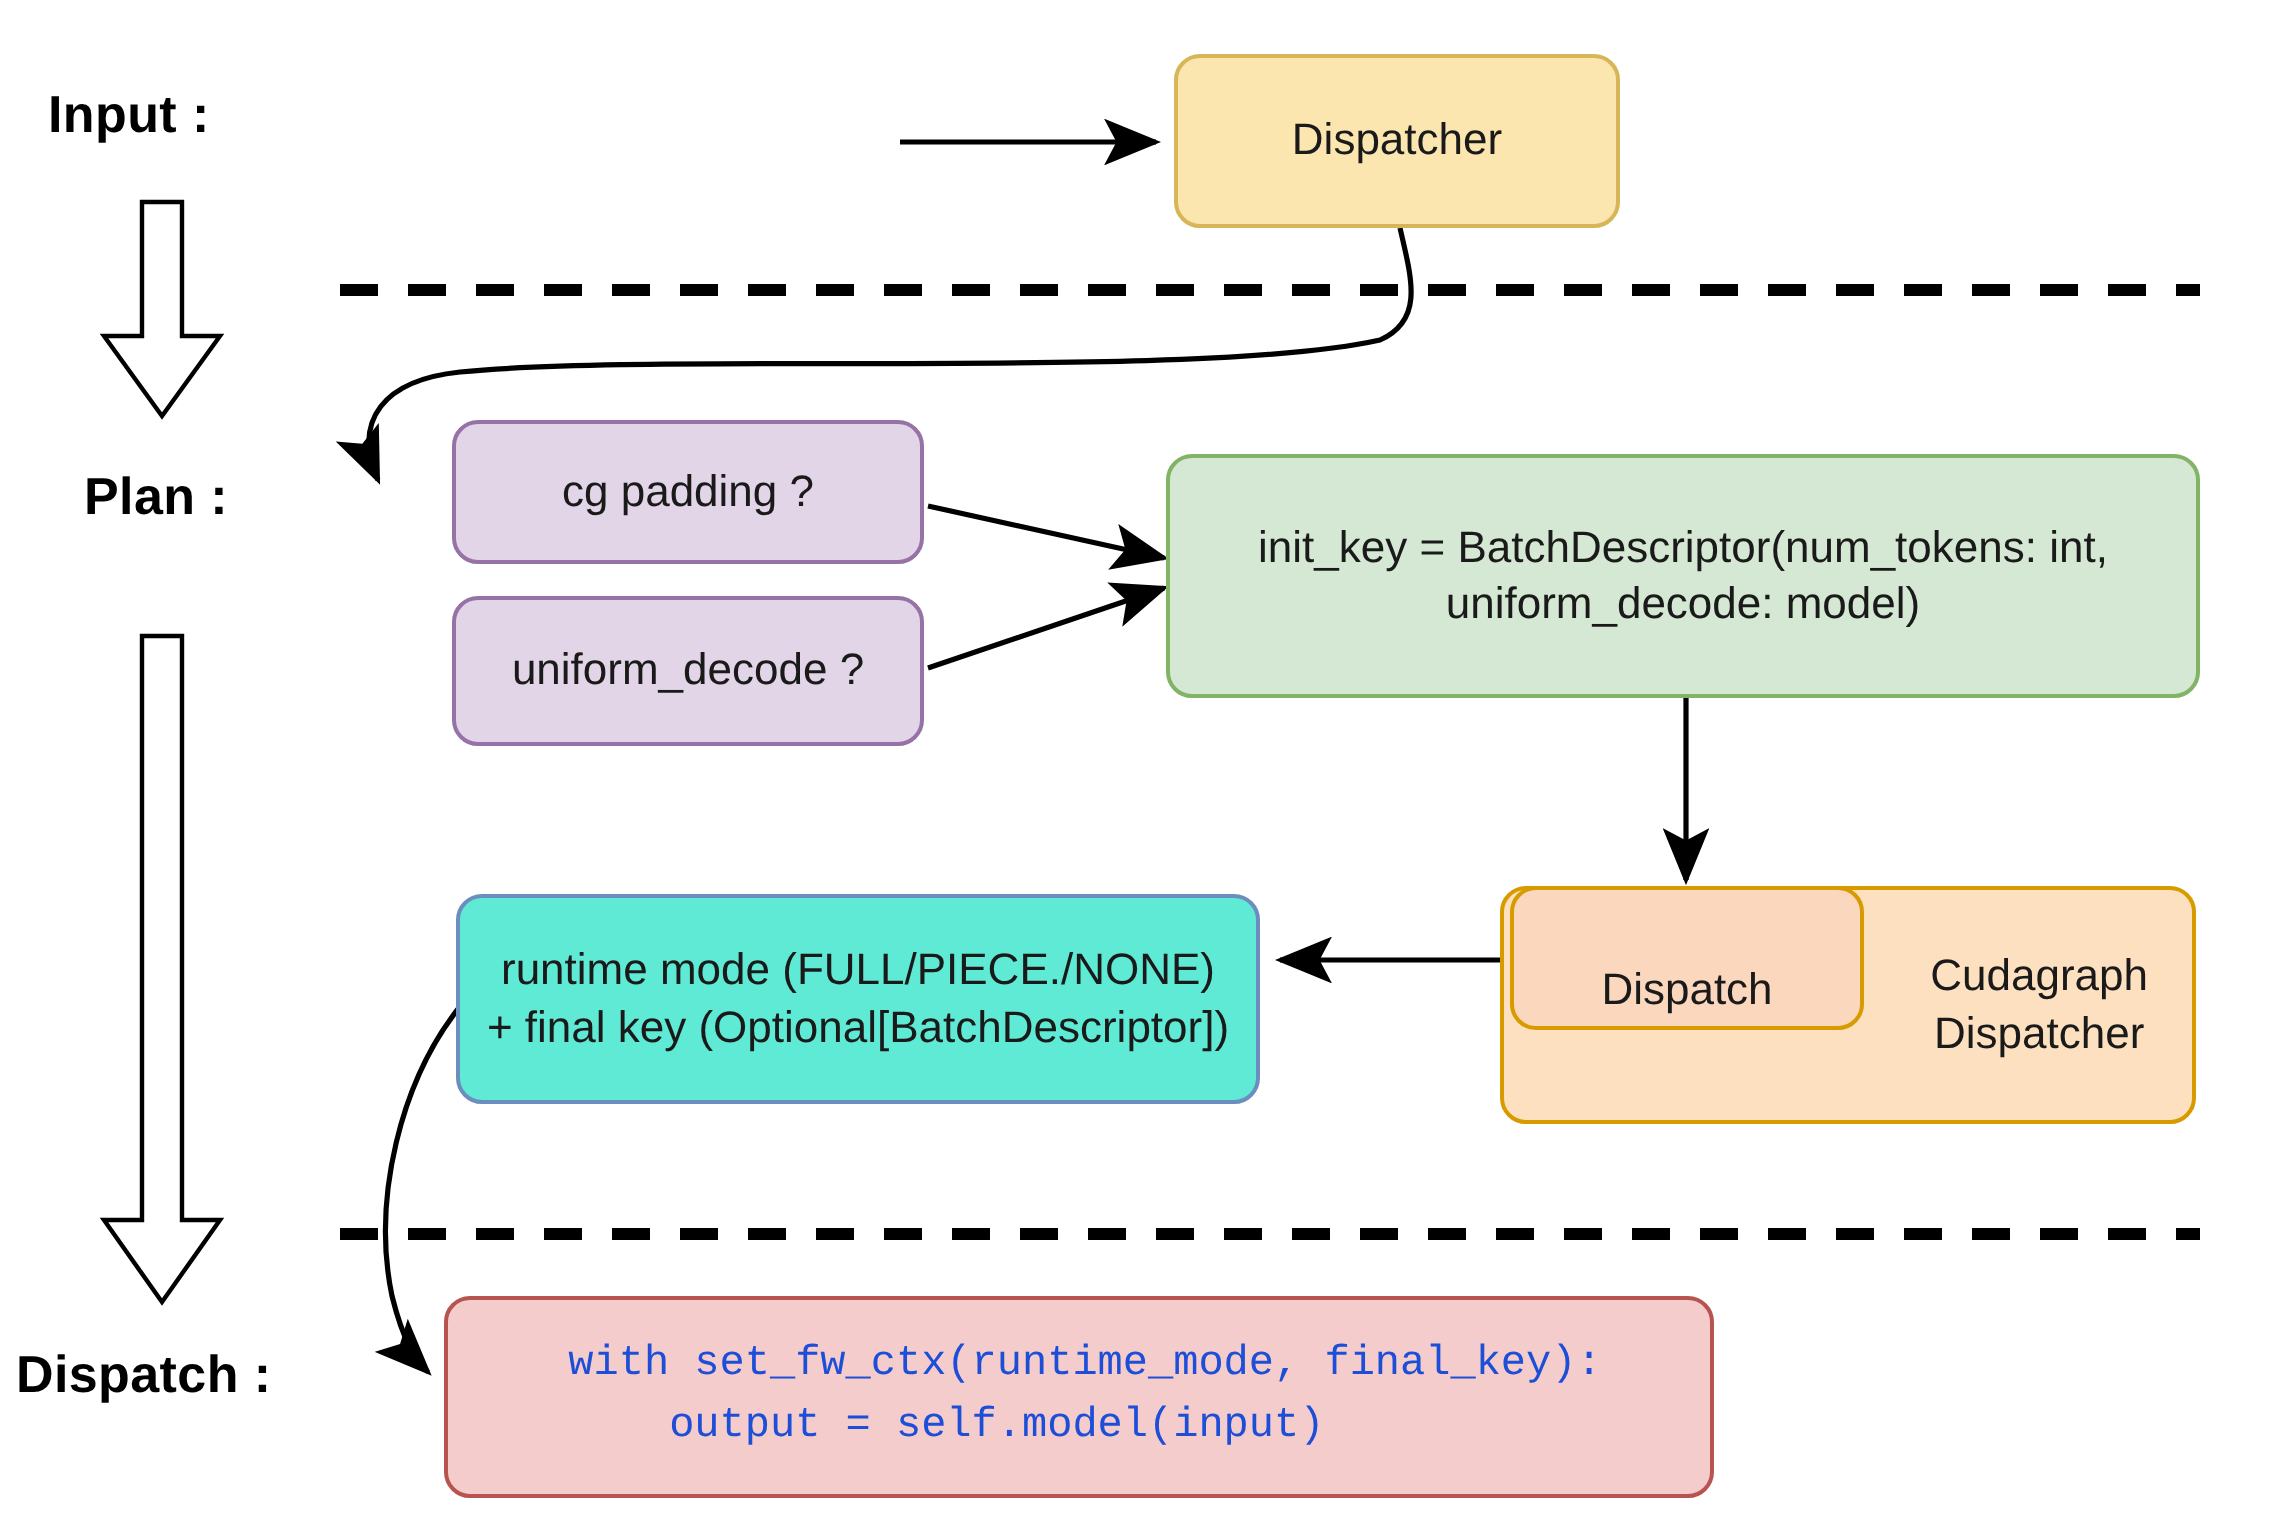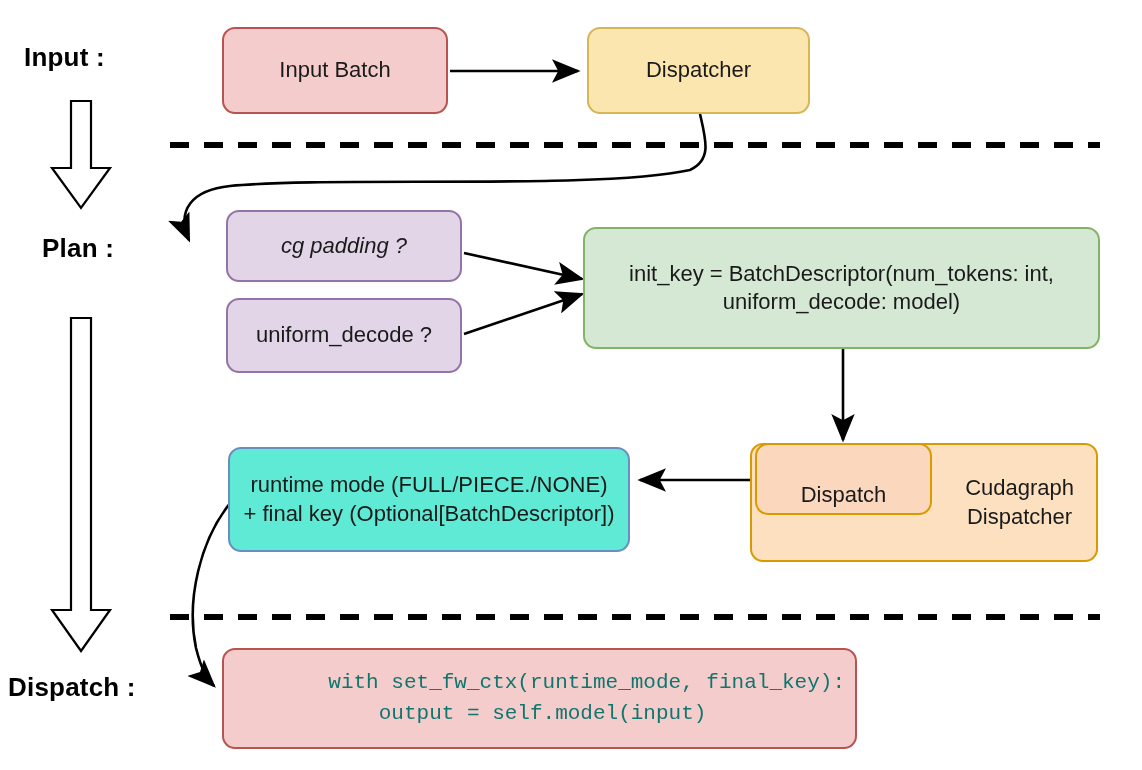--- a/index.html
+++ b/index.html
@@ -51,25 +51,25 @@
   .node.yellow { background: #fbe6b0; border-color: #d6b656; }
   .node.purple { background: #e1d5e7; border-color: #9673a6; }
   .node.green  { background: #d5e8d4; border-color: #82b366; }
   .node.blue   { background: #5eead4; border-color: #6c8ebf; }
   .node.orange-outer { background: #fce0c0; border-color: #d79b00; }
   .node.orange-inner { background: #fad7bd; border-color: #d79b00; align-items: flex-end; }
 
   .node.code {
     font-family: "Liberation Mono", "DejaVu Sans Mono", monospace;
     font-size: 21px;
-    justify-content: flex-end;
+    justify-content: center;
     text-align: left;
     white-space: pre;
     line-height: 1.45;
-    color: #0f766e;
+    color: #1d4ed8;
     padding-left: 16px;
   }
   .node .multiline { white-space: pre-line; }
 </style>
 </head>
 <body>
 
 <div id="canvas">
 
   <svg class="svg-layer" viewBox="0 0 1142 770" xmlns="http://www.w3.org/2000/svg">
@@ -98,29 +98,26 @@
 
     <line x1="752" y1="480" x2="640" y2="480" stroke="#000000" stroke-width="2.6" marker-end="url(#ah)"></line>
 
     <path d="M231,502 C200,540 186,600 196,648 C202,672 208,680 214,686" fill="none" stroke="#000000" stroke-width="2.6" marker-end="url(#ah)"></path>
   </svg>
 
   <div class="stage-label" style="left:24px; top:42px;">Input :</div>
   <div class="stage-label" style="left:42px; top:233px;">Plan :</div>
   <div class="stage-label" style="left:8px; top:672px;">Dispatch :</div>
 
-  <div class="node pink" style="left:222px; top:27px; width:226px; height:87px;">
-    <span class="multiline">Input Batch</span>
-  </div>
 
   <div class="node yellow" style="left:587px; top:27px; width:223px; height:87px;">
     <span class="multiline">Dispatcher</span>
   </div>
 
-  <div class="node purple" style="left:226px; top:210px; width:236px; height:72px;font-style:italic;">
+  <div class="node purple" style="left:226px; top:210px; width:236px; height:72px;">
     <span class="multiline">cg padding ?</span>
   </div>
 
   <div class="node purple" style="left:226px; top:298px; width:236px; height:75px;">
     <span class="multiline">uniform_decode ?</span>
   </div>
 
   <div class="node green" style="left:583px; top:227px; width:517px; height:122px;">
     <span class="multiline">init_key = BatchDescriptor(num_tokens: int,
 uniform_decode: model)</span>

